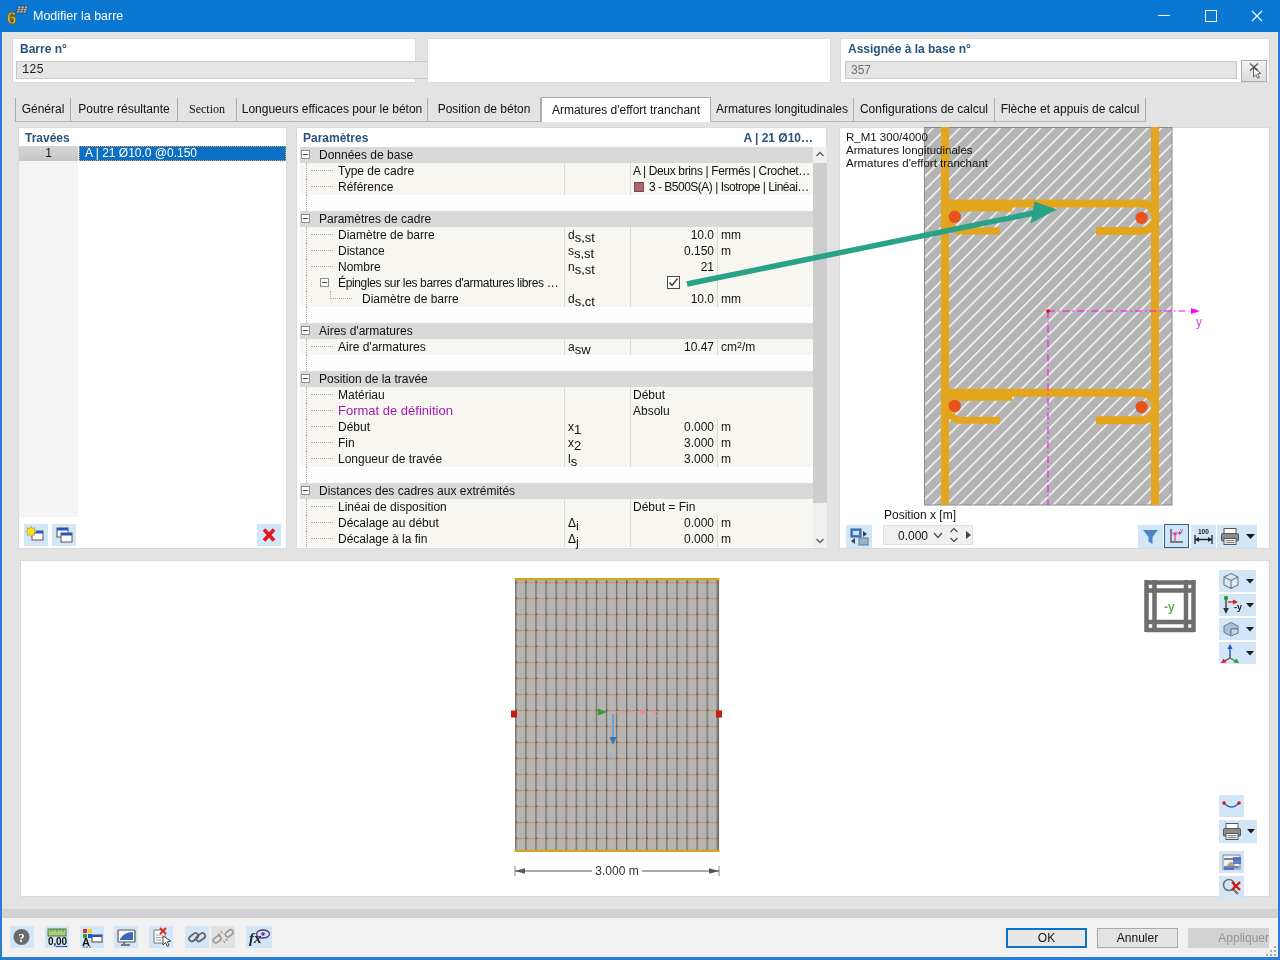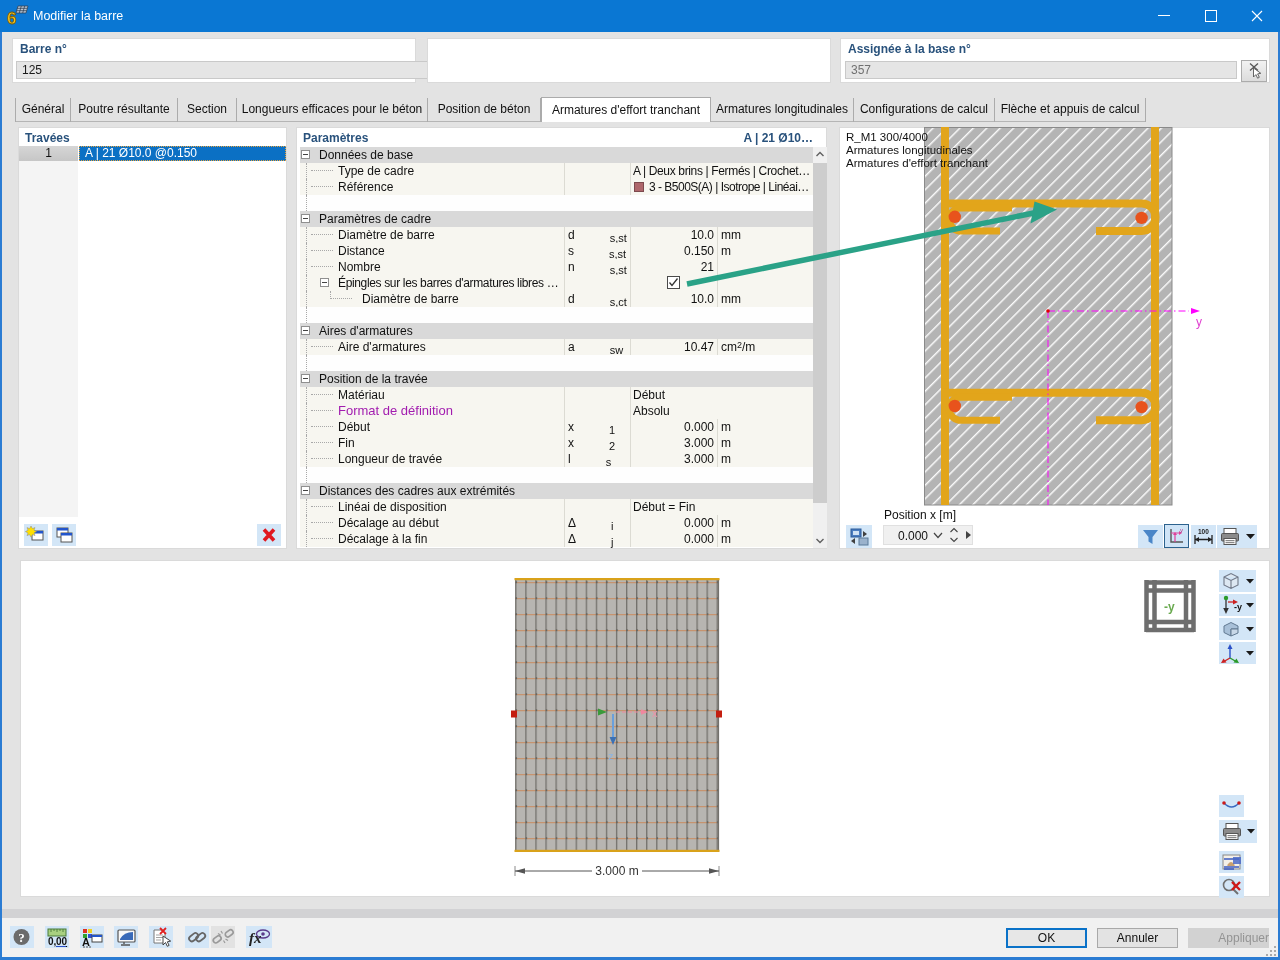--- a/index.html
+++ b/index.html
@@ -8,21 +8,21 @@
 .navy{color:#29527c;font-weight:bold;font-size:12px;}
 .panel{position:absolute;background:#fff;border:1px solid #dadada;box-sizing:border-box;}
 .inp{position:absolute;background:#e5e5e5;border:1px solid #c9c9c9;box-sizing:border-box;font-size:12px;color:#1a1a1a;line-height:17px;padding-left:5px;}
 .tab{position:absolute;top:98px;height:24px;line-height:23px;text-align:center;font-size:12px;color:#111;box-sizing:border-box;border-right:1px solid #ababab;}
 .hdr{position:absolute;left:300px;width:513px;height:16px;background:#d9d9d9;font-size:12px;color:#111;line-height:16px;}
 .row{position:absolute;left:300px;width:513px;height:16px;background:#f7f6f0;font-size:12px;color:#111;line-height:16px;}
 .gap{position:absolute;left:300px;width:513px;background:#fefefe;}
 .exp{position:absolute;width:9px;height:9px;background:#fff;border:1px solid #8f8f8f;box-sizing:border-box;}
 .exp:before{content:"";position:absolute;left:1px;right:1px;top:3px;height:1px;background:#444;}
 .cell{position:absolute;white-space:nowrap;}
-sub{font-size:11px;vertical-align:-3px;line-height:0;margin-left:35px;}
+sub{font-size:13px;vertical-align:-3px;line-height:0;}
 sup{font-size:9px;vertical-align:3px;line-height:0;}
 .num{position:absolute;text-align:right;font-size:12px;color:#111;line-height:16px;}
 .unit{position:absolute;font-size:12px;color:#111;line-height:16px;}
 .tbtn{position:absolute;width:24px;height:22px;background:#d3e6f7;}
 .vbtn{position:absolute;background:#d3e6f7;}
 </style>
 </head>
 <body>
 
 <div class="abs" style="left:0;top:32px;width:2px;height:928px;background:#2b7cd3;"></div>
@@ -40,36 +40,36 @@
 <div class="abs" style="left:33px;top:9px;color:#fff;font-size:12.5px;">Modifier la barre</div>
 <div class="abs" style="left:1158px;top:15px;width:12px;height:1.2px;background:#fff;"></div>
 <div class="abs" style="left:1205px;top:10px;width:10px;height:10px;border:1px solid #fff;"></div>
 <svg class="abs" style="left:1251px;top:10px" width="12" height="12" viewBox="0 0 12 12">
       <path d="M1 1 L11 11 M11 1 L1 11" stroke="#fff" stroke-width="1.1"></path>
     </svg>
 </div>
 
 <div class="panel" style="left:12px;top:38px;width:404px;height:45px;"></div>
 <div class="navy abs" style="left:20px;top:42px;">Barre n°</div>
-<div class="inp" style="left:16px;top:61px;width:437px;height:18px;">125</div>
+<div class="inp" style="left:16px;top:61px;width:437px;height:18px;font-family:Liberation Mono, monospace;">125</div>
 <div class="panel" style="left:427px;top:38px;width:404px;height:45px;"></div>
 <div class="panel" style="left:840px;top:38px;width:430px;height:45px;"></div>
 <div class="navy abs" style="left:848px;top:42px;">Assignée à la base n°</div>
 <div class="inp" style="left:845px;top:61px;width:392px;height:18px;color:#707070;">357</div>
 <div class="abs" style="left:1241px;top:60px;width:26px;height:22px;background:linear-gradient(#f2f2f2,#dcdcdc);border:1px solid #ababab;box-sizing:border-box;">
 <svg width="24" height="20" viewBox="0 0 24 20">
       <path d="M8 2.5 L16 9.5 M16 2.5 L8 9.5" stroke="#555" stroke-width="1.3"></path>
       <path d="M11.5 7 l0 9 l2.4-2.4 l1.7 3.6 l1.7-0.9 l-1.7-3.4 l3.2-0.6 z" fill="#fff" stroke="#555" stroke-width="0.9"></path>
     </svg>
 </div>
 
 <div class="abs" style="left:15px;top:121px;width:1131px;height:1px;background:#b5b5b5;"></div>
 <div class="tab" style="left:15px;width:56px;border-left:1px solid #ababab;">Général</div>
 <div class="tab" style="left:71px;width:107px;">Poutre résultante</div>
-<div class="tab" style="left:178px;width:59px;">Section</div>
+<div class="tab" style="left:178px;width:59px;font-family:Liberation Serif, serif;">Section</div>
 <div class="tab" style="left:237px;width:191px;">Longueurs efficaces pour le béton</div>
 <div class="tab" style="left:428px;width:113px;">Position de béton</div>
 <div class="tab" style="left:711px;width:143px;">Armatures longitudinales</div>
 <div class="tab" style="left:854px;width:141px;">Configurations de calcul</div>
 <div class="tab" style="left:995px;width:151px;">Flèche et appuis de calcul</div>
 <div class="tab" style="left:541px;top:97px;width:170px;height:25px;background:#fff;border:1px solid #ababab;border-bottom:none;line-height:24px;">Armatures d'effort tranchant</div>
 
 <div class="panel" style="left:18px;top:127px;width:269px;height:422px;"></div>
 <div class="navy abs" style="left:25px;top:131px;">Travées</div>
 <div class="abs" style="left:19px;top:146px;width:59px;height:371px;background:#f4f4f4;"></div>

